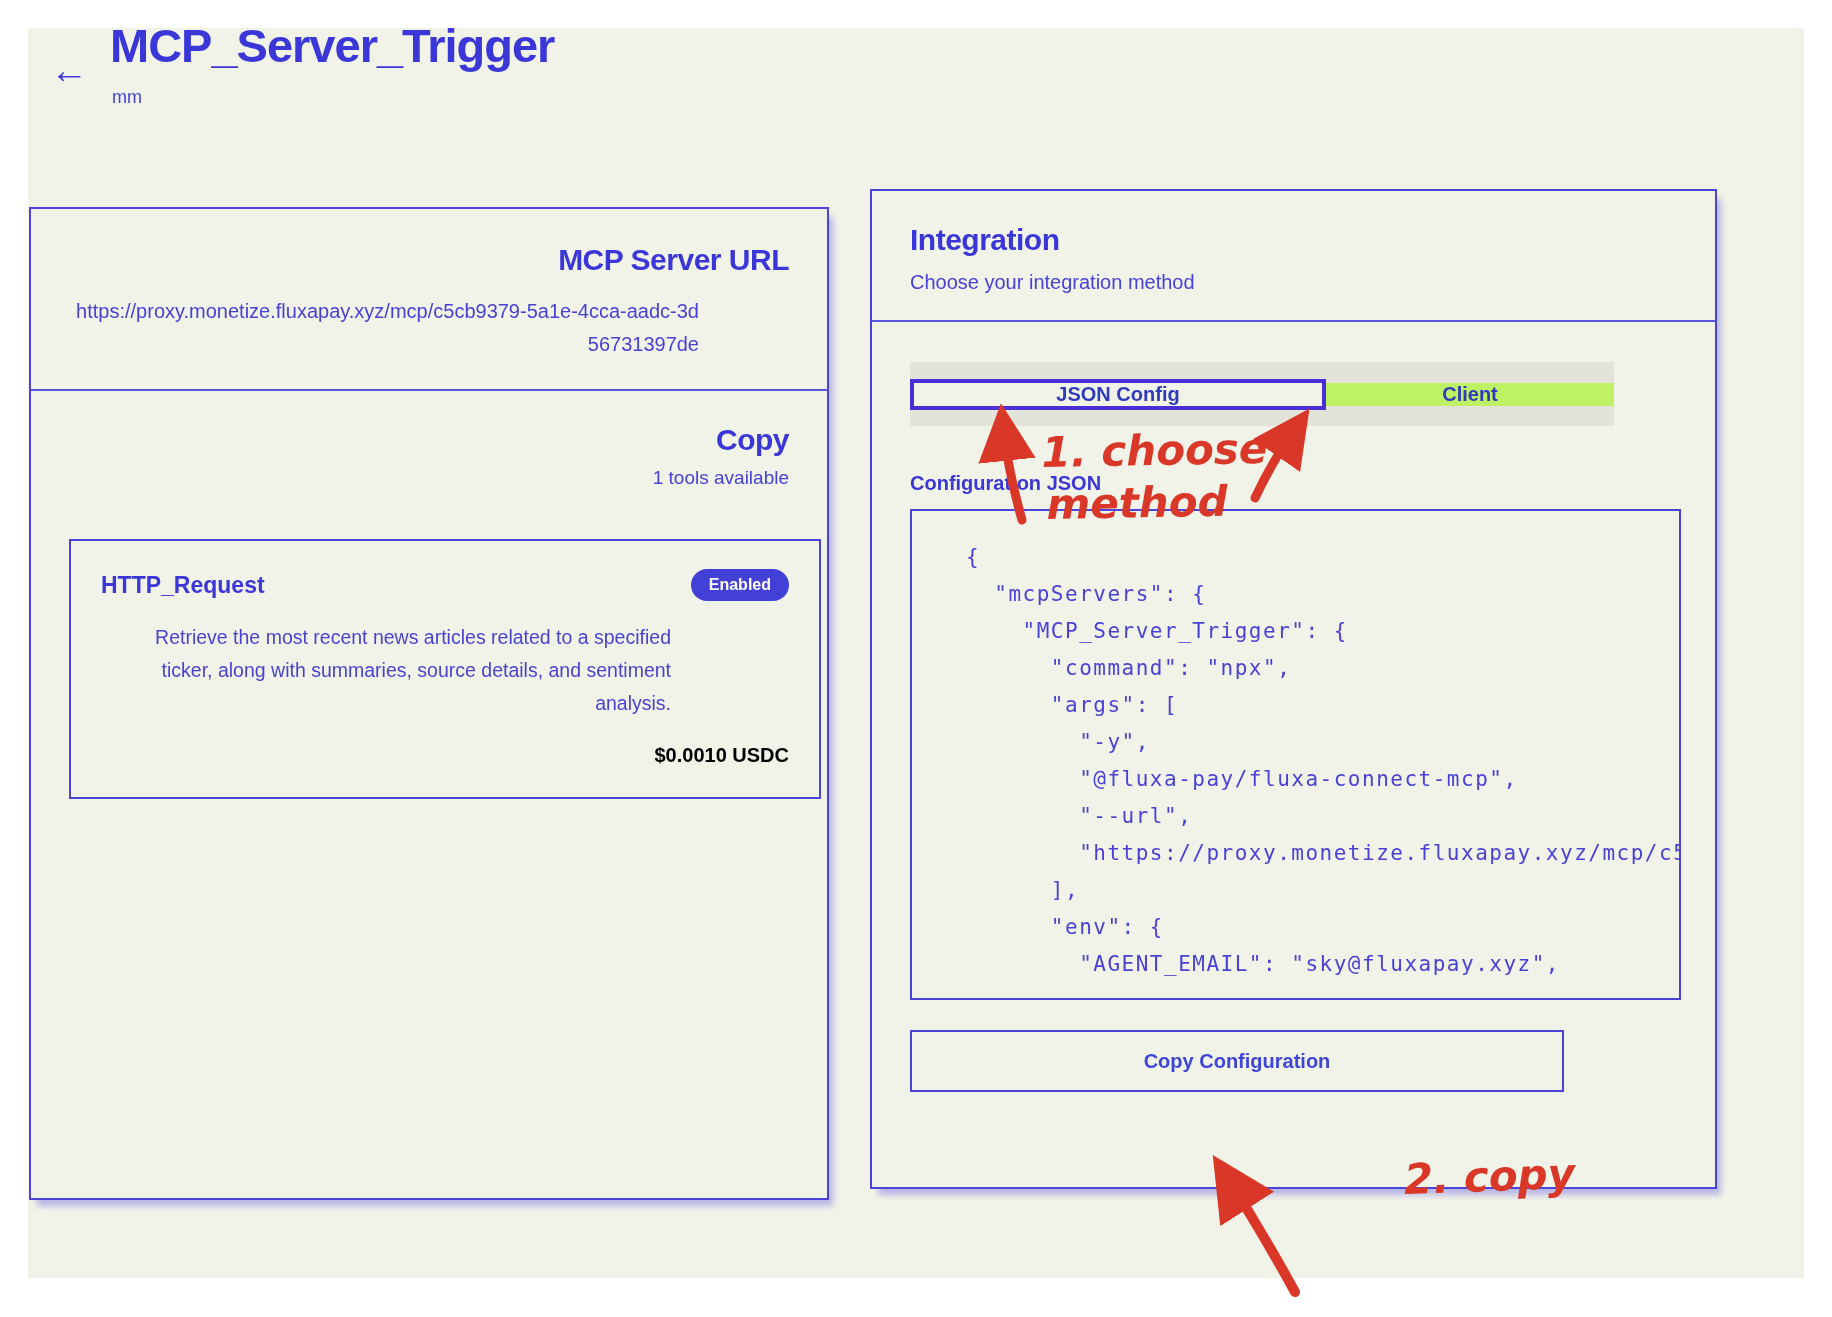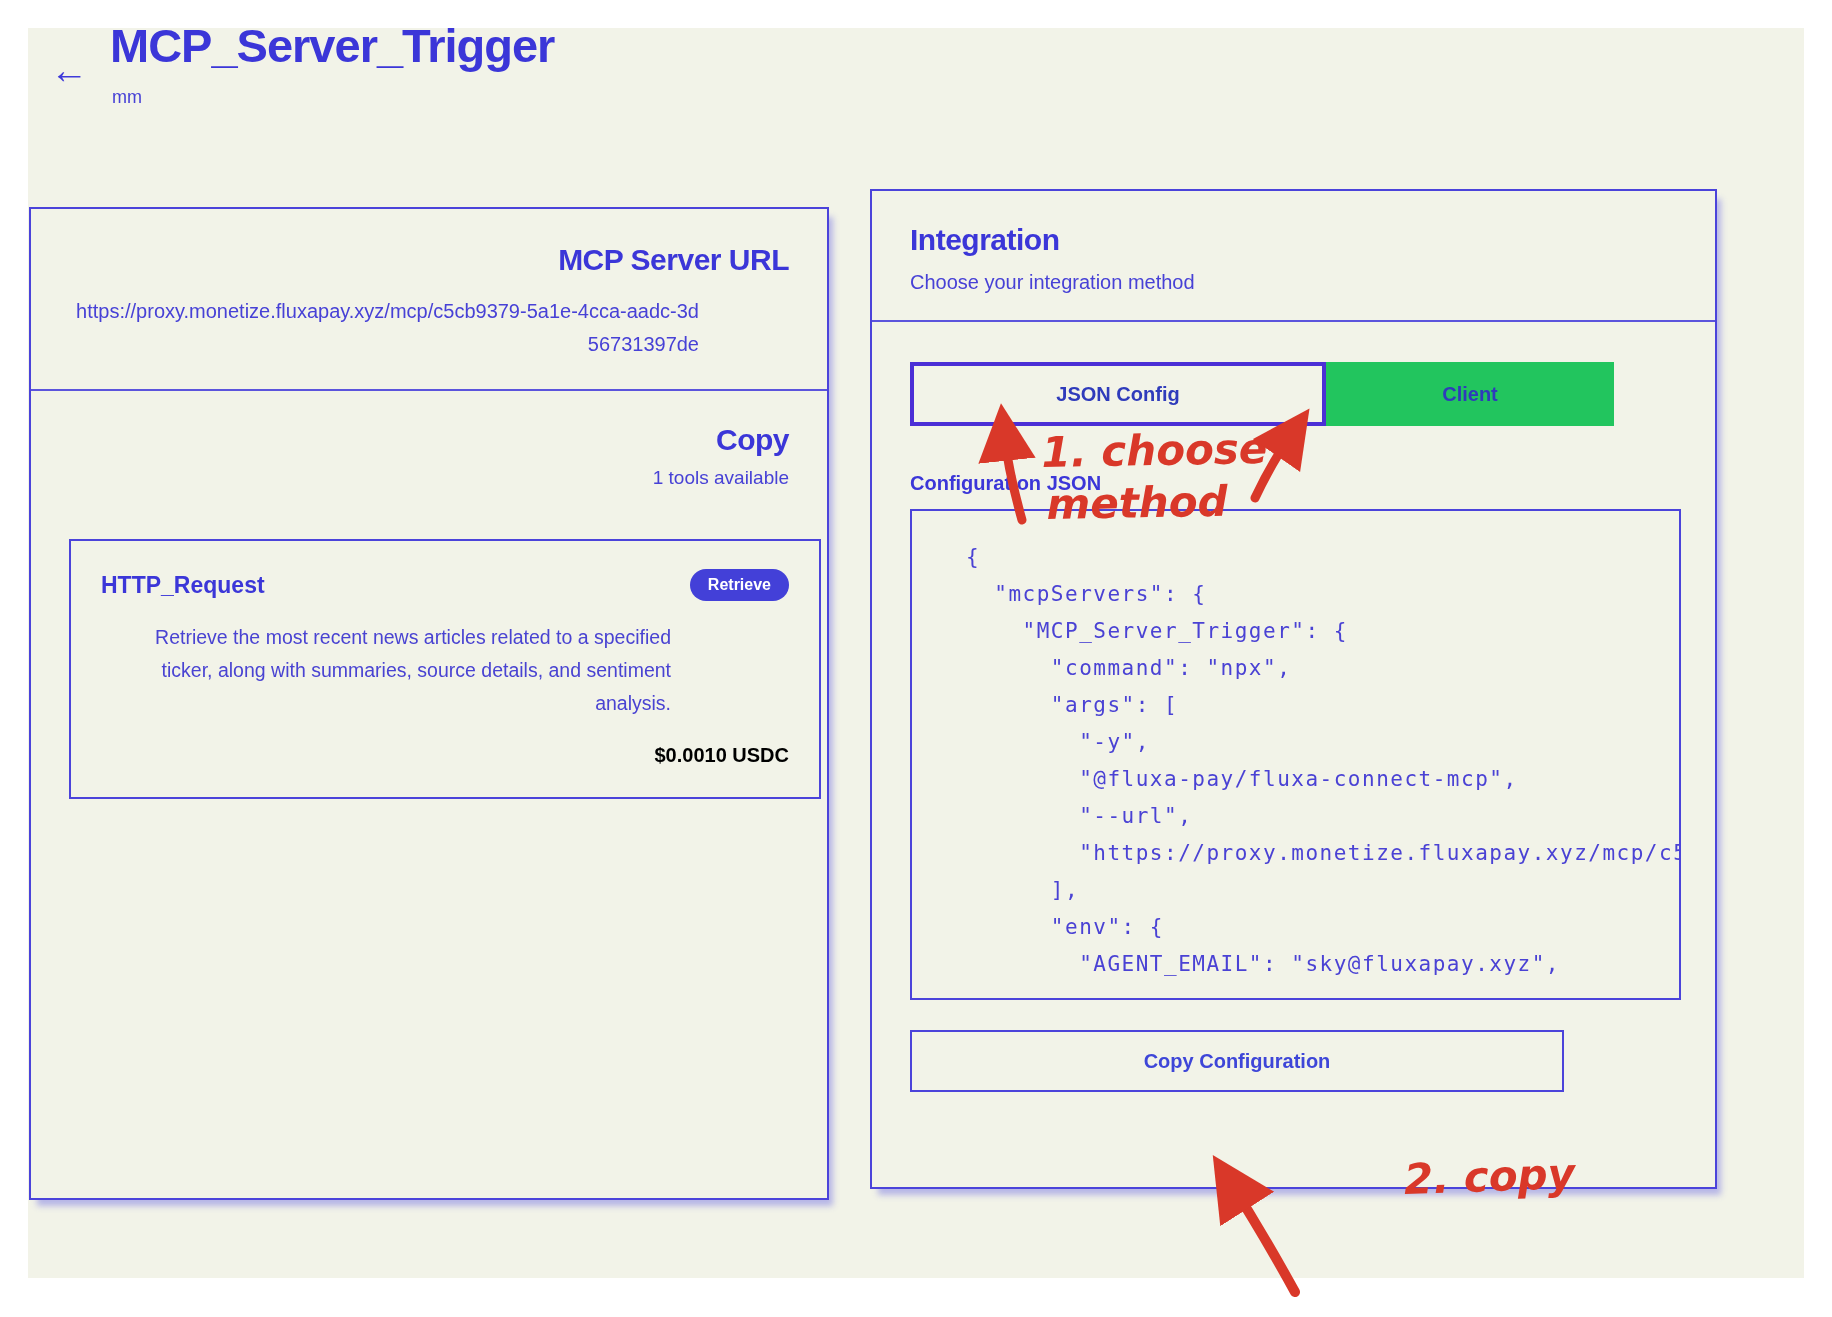--- a/index.html
+++ b/index.html
@@ -28,24 +28,24 @@
   .tool-head{display:flex;align-items:center;justify-content:space-between;}
   .tool-name{font-size:23px;font-weight:bold;color:#3B36D8;}
   .tool-badge{background:#4340D8;color:#ffffff;font-size:16px;font-weight:bold;padding:7px 18px;border-radius:999px;}
   .tool-desc{margin-top:20px;font-size:19.5px;line-height:33px;color:#4943D2;width:570px;}
   .tool-price{margin-top:24px;font-size:20px;font-weight:bold;color:#000000;}
 
   .integration-head{padding:32px 38px 26px 38px;border-bottom:2px solid #5B54DC;}
   .integration-sub{margin-top:14px;font-size:20px;color:#4741D6;}
 
   .integration-body{padding:40px 38px 0 38px;}
-  .seg-control{display:flex;width:704px;height:64px;background:#E4E3DA;}
+  .seg-control{display:flex;width:704px;height:64px;background:#E4E3DA;align-items:center;}
   .seg-tab{display:flex;align-items:center;justify-content:center;font-size:20px;font-weight:bold;color:#2F3BBB;box-sizing:border-box;cursor:pointer;}
   .seg-tab.active{width:416px;background:#F2F3E8;border:4px solid #4B2FD6;}
-  .seg-tab.inactive{flex:1;background:#22c55e;}
+  .seg-tab.inactive{flex:1;background:#bef264;}
 
   .config-label{margin-top:46px;font-size:20px;font-weight:bold;color:#3B36D8;}
   .code-box{margin-top:14px;width:771px;height:491px;border:2px solid #4B43DA;box-sizing:border-box;overflow:hidden;}
   .code-box pre{margin:0;padding:28px 0 0 54px;font-family:"DejaVu Sans Mono","Liberation Mono",monospace;font-size:21px;letter-spacing:1.5px;line-height:37px;color:#4A42D4;white-space:pre;}
 
   .copy-btn{margin-top:30px;width:654px;height:62px;border:2px solid #4B43DA;background:#F2F3E8;box-sizing:border-box;display:flex;align-items:center;justify-content:center;font-size:20px;font-weight:bold;color:#3E46D8;font-family:inherit;cursor:pointer;}
 
   
   .ann{position:absolute;color:#D93829;font-family:"DejaVu Sans",sans-serif;font-weight:bold;font-style:italic;pointer-events:none;}
   .ann-step1{left:1042px;top:425px;font-size:42px;line-height:52px;transform:rotate(-1deg);}
@@ -67,21 +67,21 @@
     <h2 class="sec">MCP Server URL</h2>
     <div class="server-url">https://proxy.monetize.fluxapay.xyz/mcp/c5cb9379-5a1e-4cca-aadc-3d56731397de</div>
   </div>
   <div class="tools-section">
     <h2 class="sec">Copy</h2>
     <div class="tools-count body-blue">1 tools available</div>
 
     <div class="tool-card">
       <div class="tool-head">
         <div class="tool-name">HTTP_Request</div>
-        <div class="tool-badge">Retrieve</div>
+        <div class="tool-badge">Enabled</div>
       </div>
       <div class="tool-desc">Retrieve the most recent news articles related to a specified ticker, along with summaries, source details, and sentiment analysis.</div>
       <div class="tool-price">$0.0010 USDC</div>
     </div>
   </div>
 </div>
 
 <div class="card card-right">
   <div class="integration-head">
     <h2 class="sec">Integration</h2>

